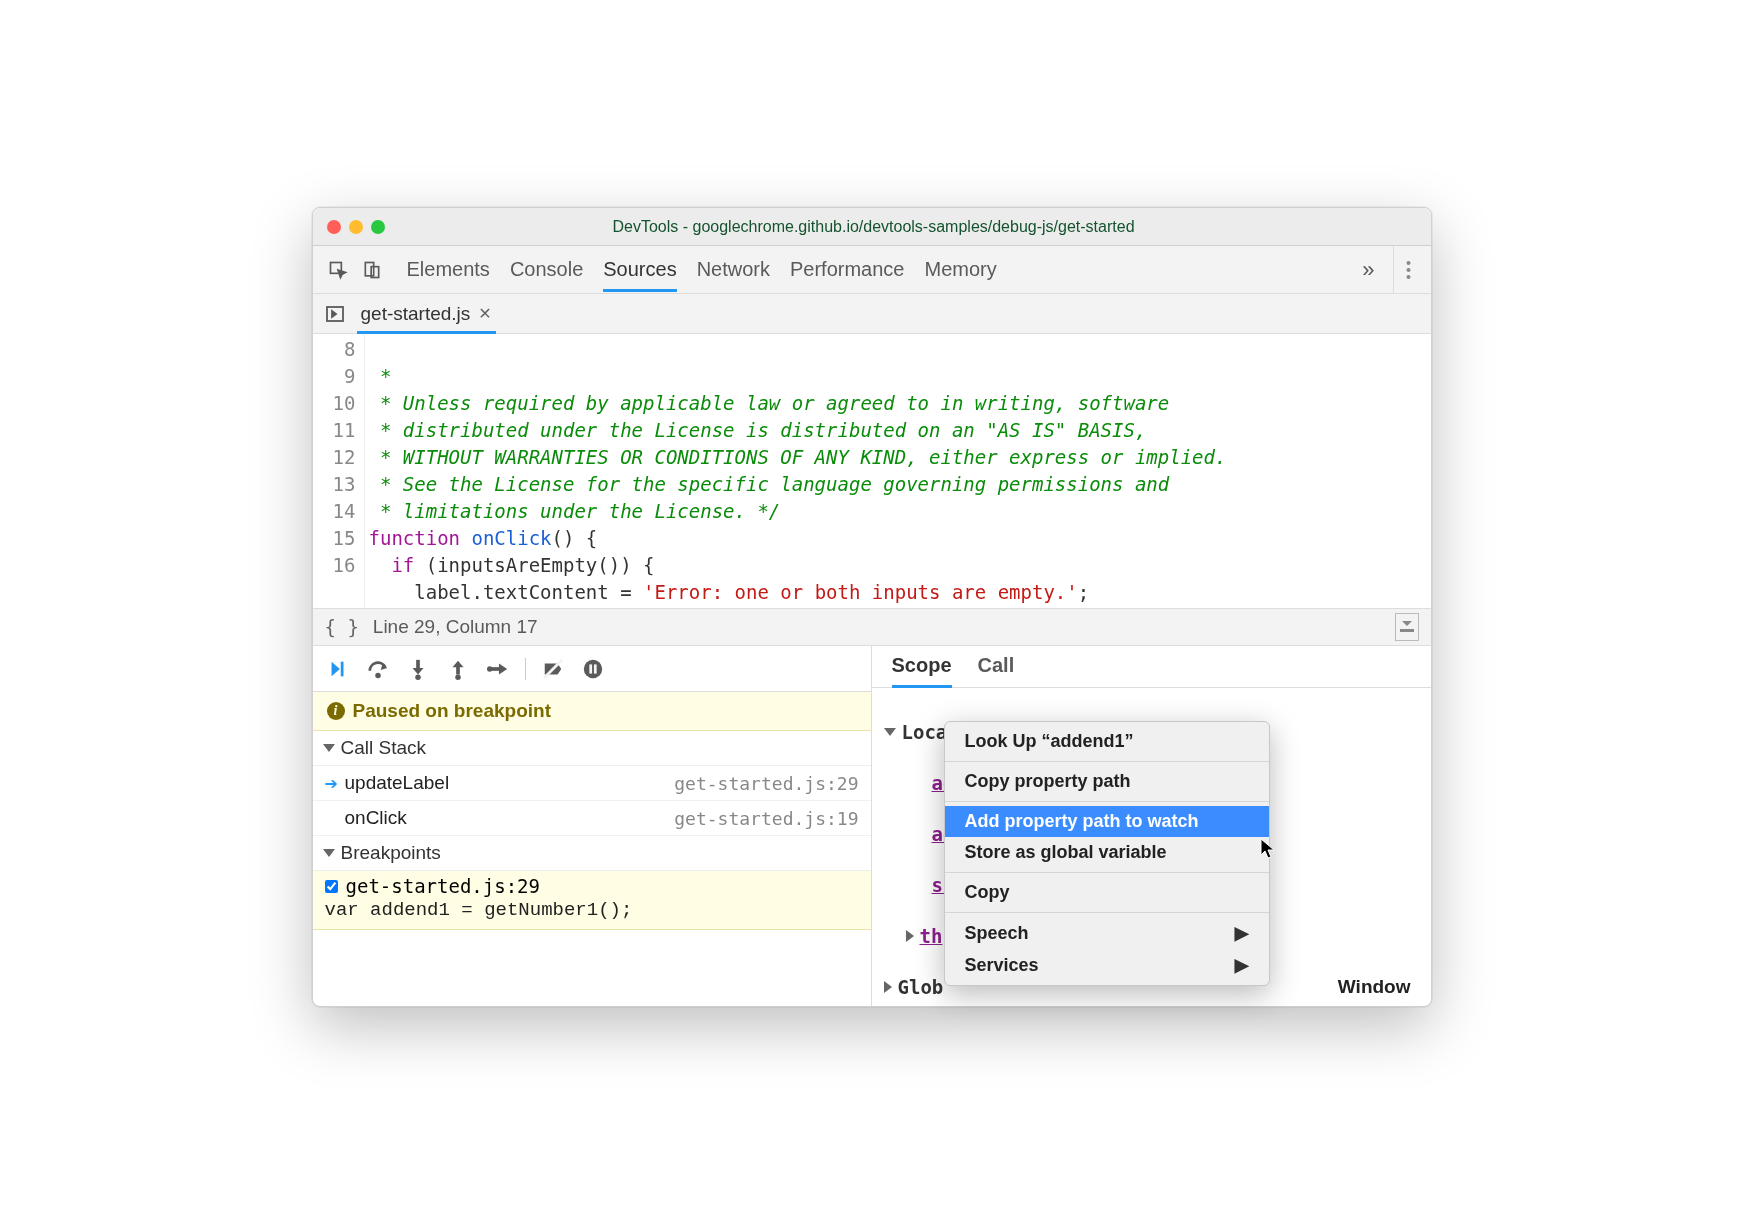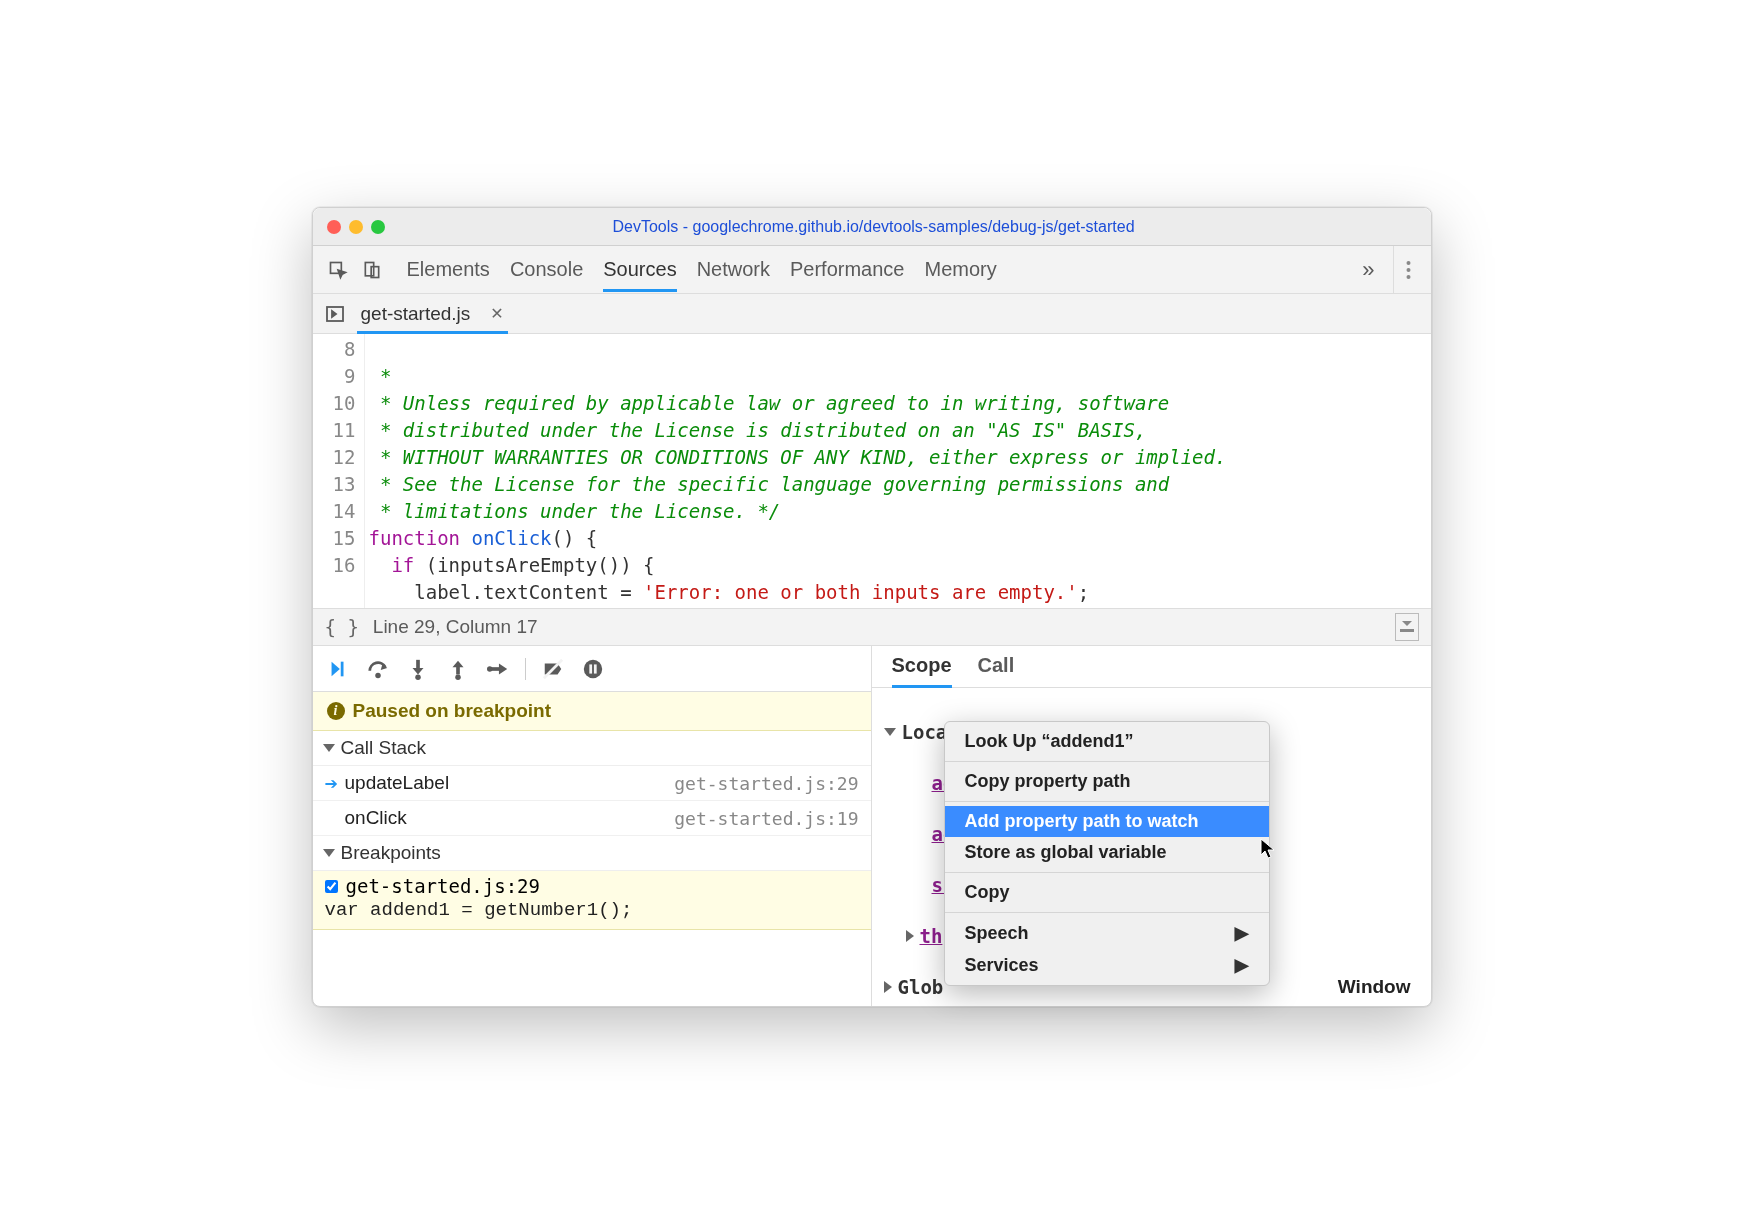--- a/index.html
+++ b/index.html
@@ -29,21 +29,21 @@
   display: flex;
   align-items: center;
   padding: 0 14px;
   position: relative;
 }
 .traffic { display: flex; gap: 8px; }
 .tl { width: 14px; height: 14px; border-radius: 50%; }
 .red { background: #ff5f57; }
 .yellow { background: #febc2e; }
 .green { background: #28c840; }
-.title { flex: 1; text-align: center; font-size: 16px; color: #1d4ed8; }
+.title { flex: 1; text-align: center; font-size: 16px; color: #14532d; }
 
 .tabbar {
   display: flex;
   align-items: center;
   height: 48px;
   border-bottom: 1px solid #ddd;
   padding: 0 8px;
   background: #f3f3f3;
 }
 .tabbar .toolbtn { width: 34px; display:flex; align-items:center; justify-content:center; color:#5a5a5a; }
@@ -54,21 +54,21 @@
 .tab.active::after {
   content:""; position:absolute; left:0; right:0; bottom:-1px; height:3px; background:#2196f3;
 }
 .overflow { color:#5a5a5a; font-size:22px; padding:0 10px; }
 .menu-dots { color:#888; padding:0 12px; border-left:1px solid #ddd; margin-left:8px; height:100%; display:flex; align-items:center;}
 
 .filetabs {
   display:flex; align-items:center; height:40px; border-bottom:1px solid #ddd; padding: 0 8px; background:#f3f3f3;
 }
 .filetabs .icon { width:28px; display:flex; justify-content:center; color:#5a5a5a; }
-.filetab { display:flex; align-items:center; gap:20px; padding: 8px 12px; font-size:19px; color:#333; position:relative;}
+.filetab { display:flex; align-items:center; gap:8px; padding: 8px 12px; font-size:19px; color:#333; position:relative;}
 .filetab .close { color:#666; font-size:16px;}
 .filetab.active::after { content:""; position:absolute; left:8px; right:8px; bottom:-1px; height:3px; background:#2196f3;}
 
 .code-area { display:flex; font-family: Menlo, Monaco, Consolas, monospace; font-size:19px; line-height:27px; background:#fff; }
 .gutter { text-align:right; color:#888; padding: 2px 8px 2px 16px; border-right:1px solid #eee; user-select:none; min-width:52px;}
 .code { padding: 2px 0 2px 4px; white-space:pre; overflow:hidden; flex:1;}
 .c-comment { color:#0a8c0a; font-style:italic; }
 .c-keyword { color:#a31597; }
 .c-func { color:#1a5fd6; }
 .c-string { color:#c41a16; }

